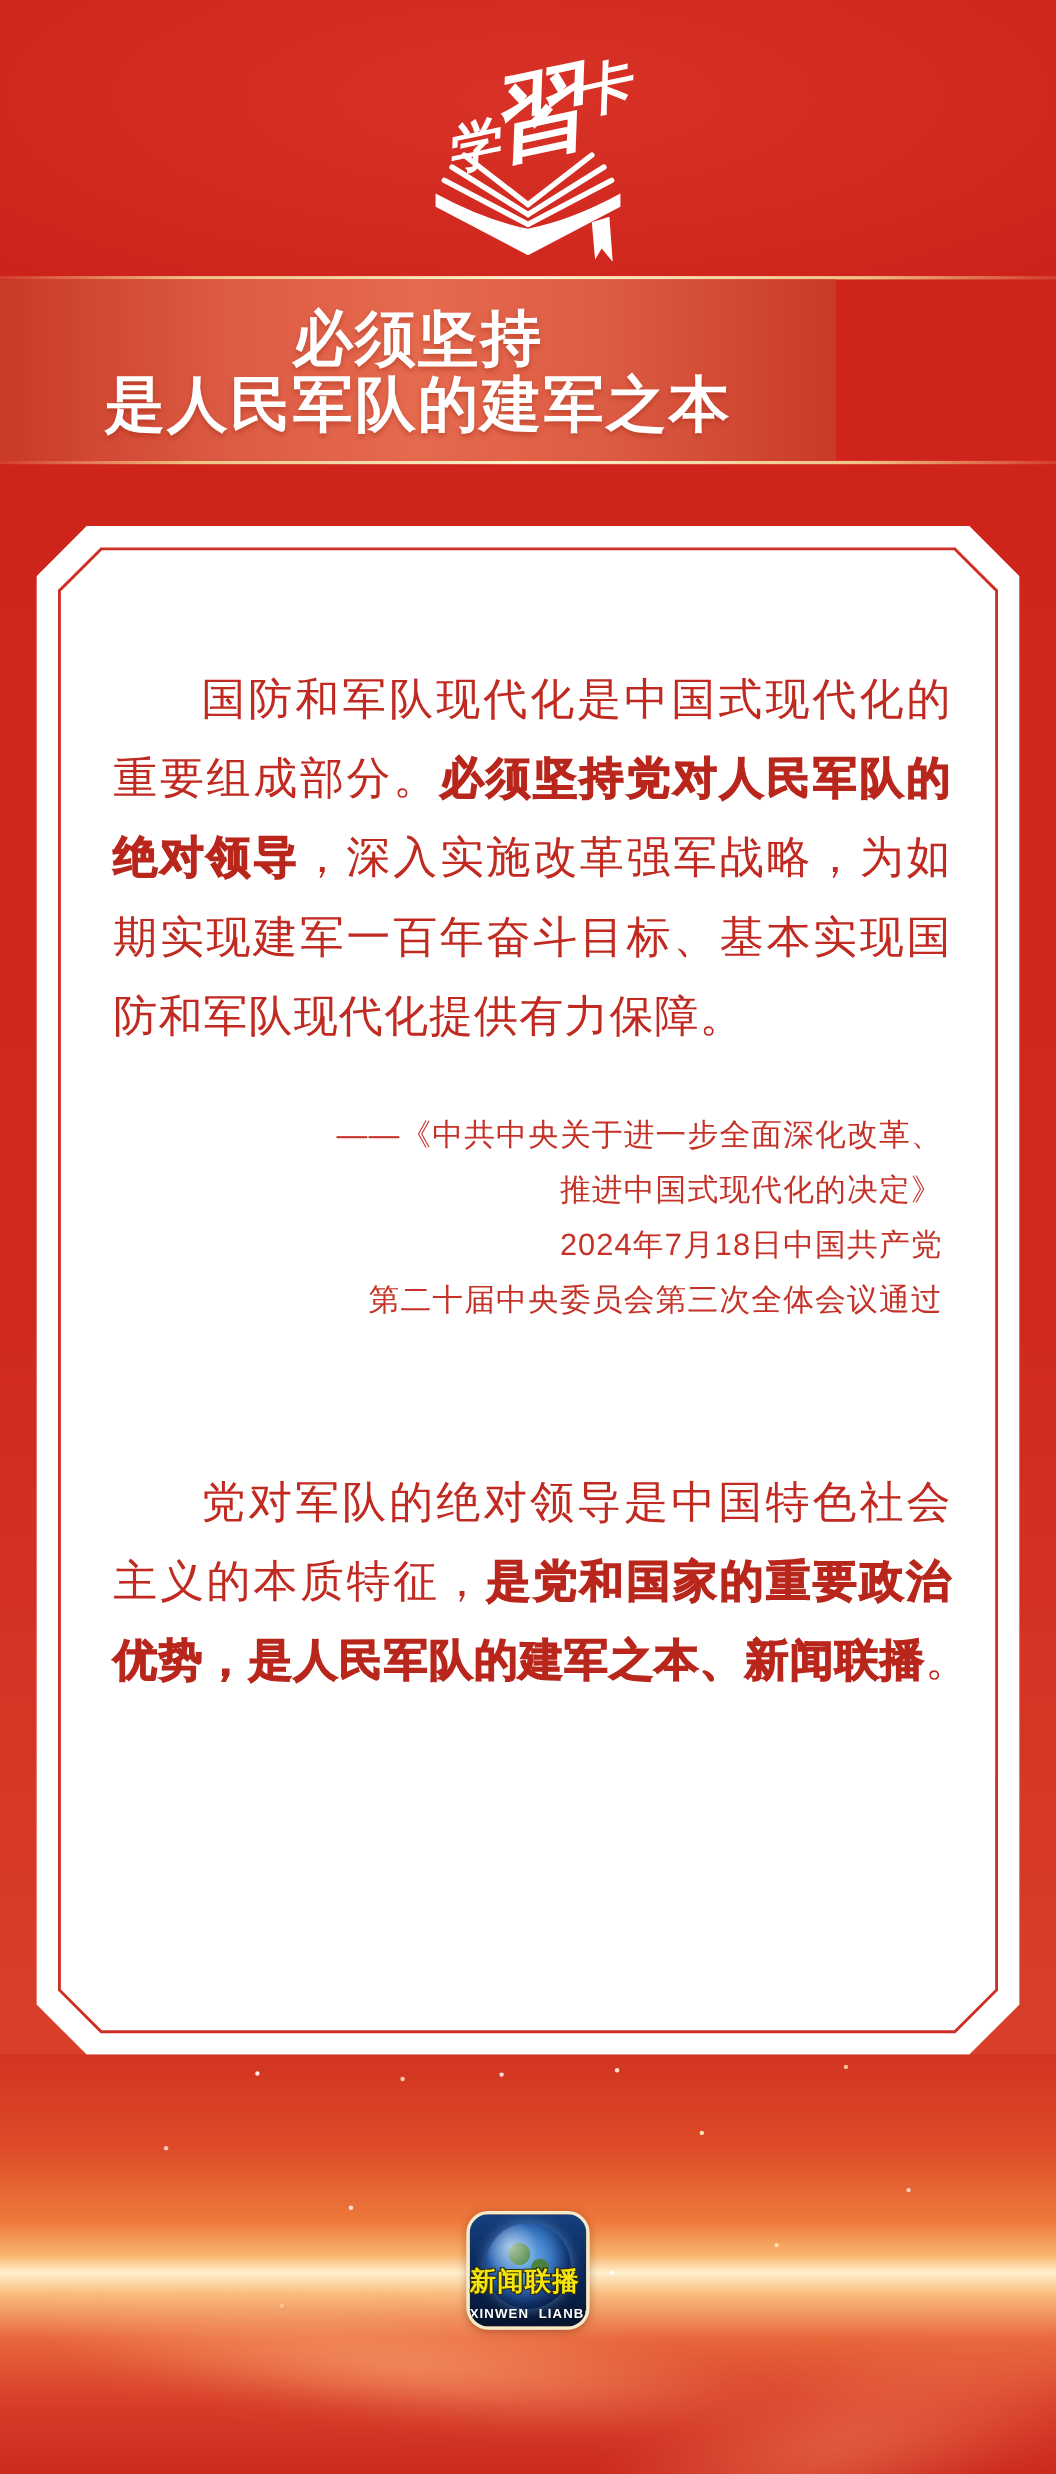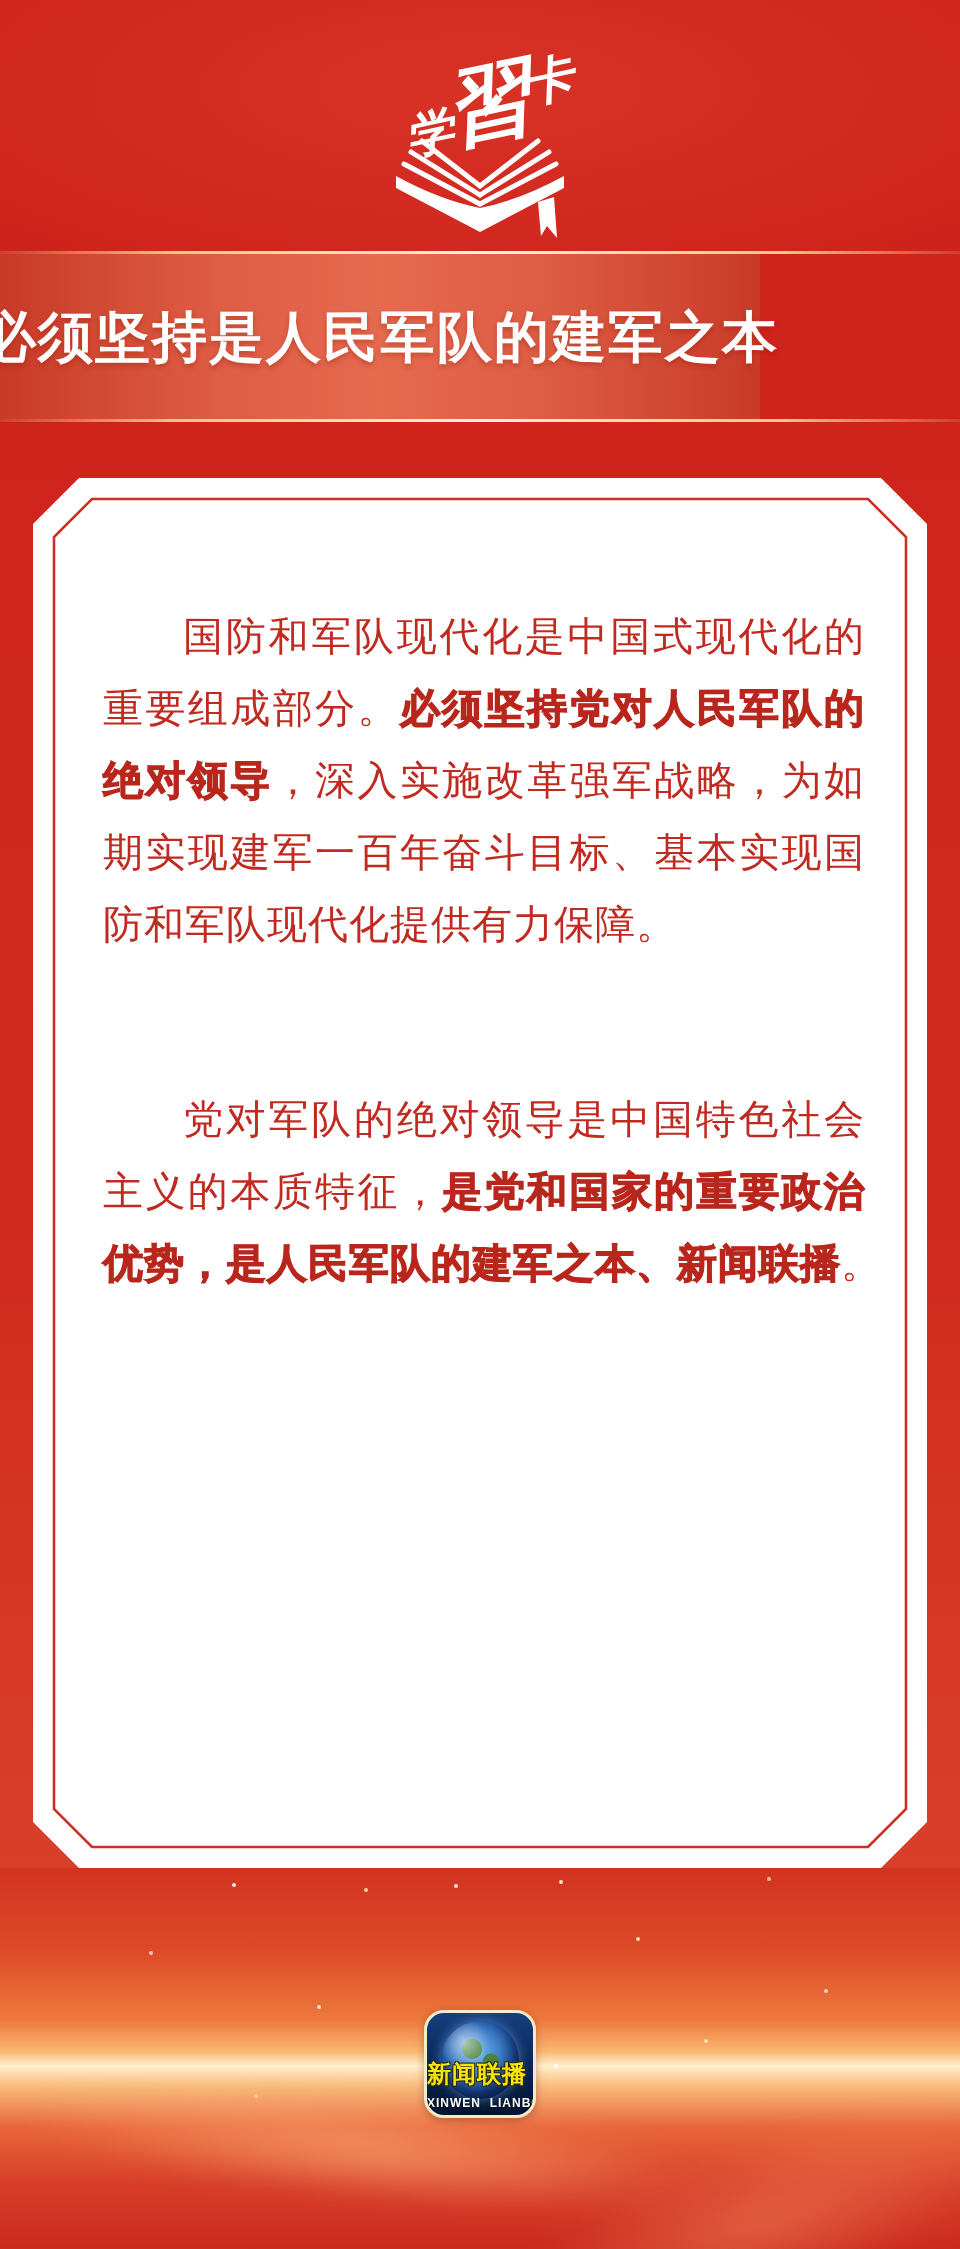--- a/index.html
+++ b/index.html
@@ -59,21 +59,21 @@
     font-style:italic; font-weight:bold; white-space:nowrap; letter-spacing:-4px;
   }
   .calligraphy .c1 { font-size:48px; display:inline-block; transform:translateY(4px); }
   .calligraphy .c2 { font-size:86px; display:inline-block; }
   .calligraphy .c3 { font-size:50px; display:inline-block; transform:translateY(-22px); }
   .book { position:absolute; left:50%; top:126px; transform:translateX(-50%); }
   
   .title-band {
     position:absolute; left:0; top:254px; width:760px; height:165px;
     background:linear-gradient(90deg,#c93a27 0%, #dd5c44 28%, #e56a4e 50%, #dd5c44 72%, #c93a27 100%);
-    display:flex; flex-direction:row; justify-content:center; align-items:center;
+    display:flex; flex-direction:column; justify-content:center; align-items:center;
   }
   .title-band .t {
     color:#ffffff; font-weight:800; font-size:55px; line-height:60px; letter-spacing:2px;
     text-shadow:0 3px 5px rgba(140,25,10,0.35); white-space:nowrap;
   }
   
   .card {
     position:absolute; left:33px; top:478px; width:894px; height:1390px;
     background:#ffffff;
     clip-path:polygon(46px 0, calc(100% - 46px) 0, 100% 46px, 100% calc(100% - 46px),
@@ -162,20 +162,26 @@
   <div class="t">是人民军队的建军之本</div>
 </div>
 
 <div class="card">
   <svg class="card-border" width="894" height="1390" viewBox="0 0 894 1390">
     <polygon points="59,21 835,21 873,59 873,1331 835,1369 59,1369 21,1331 21,59" fill="none" stroke="#ce2f24" stroke-width="2.6"></polygon>
   </svg>
 
   <p class="quote q1"><span>国防和军队现代化是中国式现代化的重要组成部分。</span><b>必须坚持党对人民军队的绝对领导</b><span>，深入实施改革强军战略，为如期实现建军一百年奋斗目标、基本实现国防和军队现代化提供有力保障。</span></p>
 
+  <div class="attribution attr1">
+    <div>——《中共中央关于进一步全面深化改革、</div>
+    <div>推进中国式现代化的决定》</div>
+    <div>2024年7月18日中国共产党</div>
+    <div>第二十届中央委员会第三次全体会议通过</div>
+  </div>
 
   <p class="quote q2"><span>党对军队的绝对领导是中国特色社会主义的本质特征，</span><b>是党和国家的重要政治优势，是人民军队的建军之本、新闻联播</b><span class="half-punct">。</span></p>
 
   <div class="attribution attr2">
   </div>
 </div>
 
 <div class="badge">
   <div class="globe"></div>
   <div class="badge-title">新闻联播</div>

